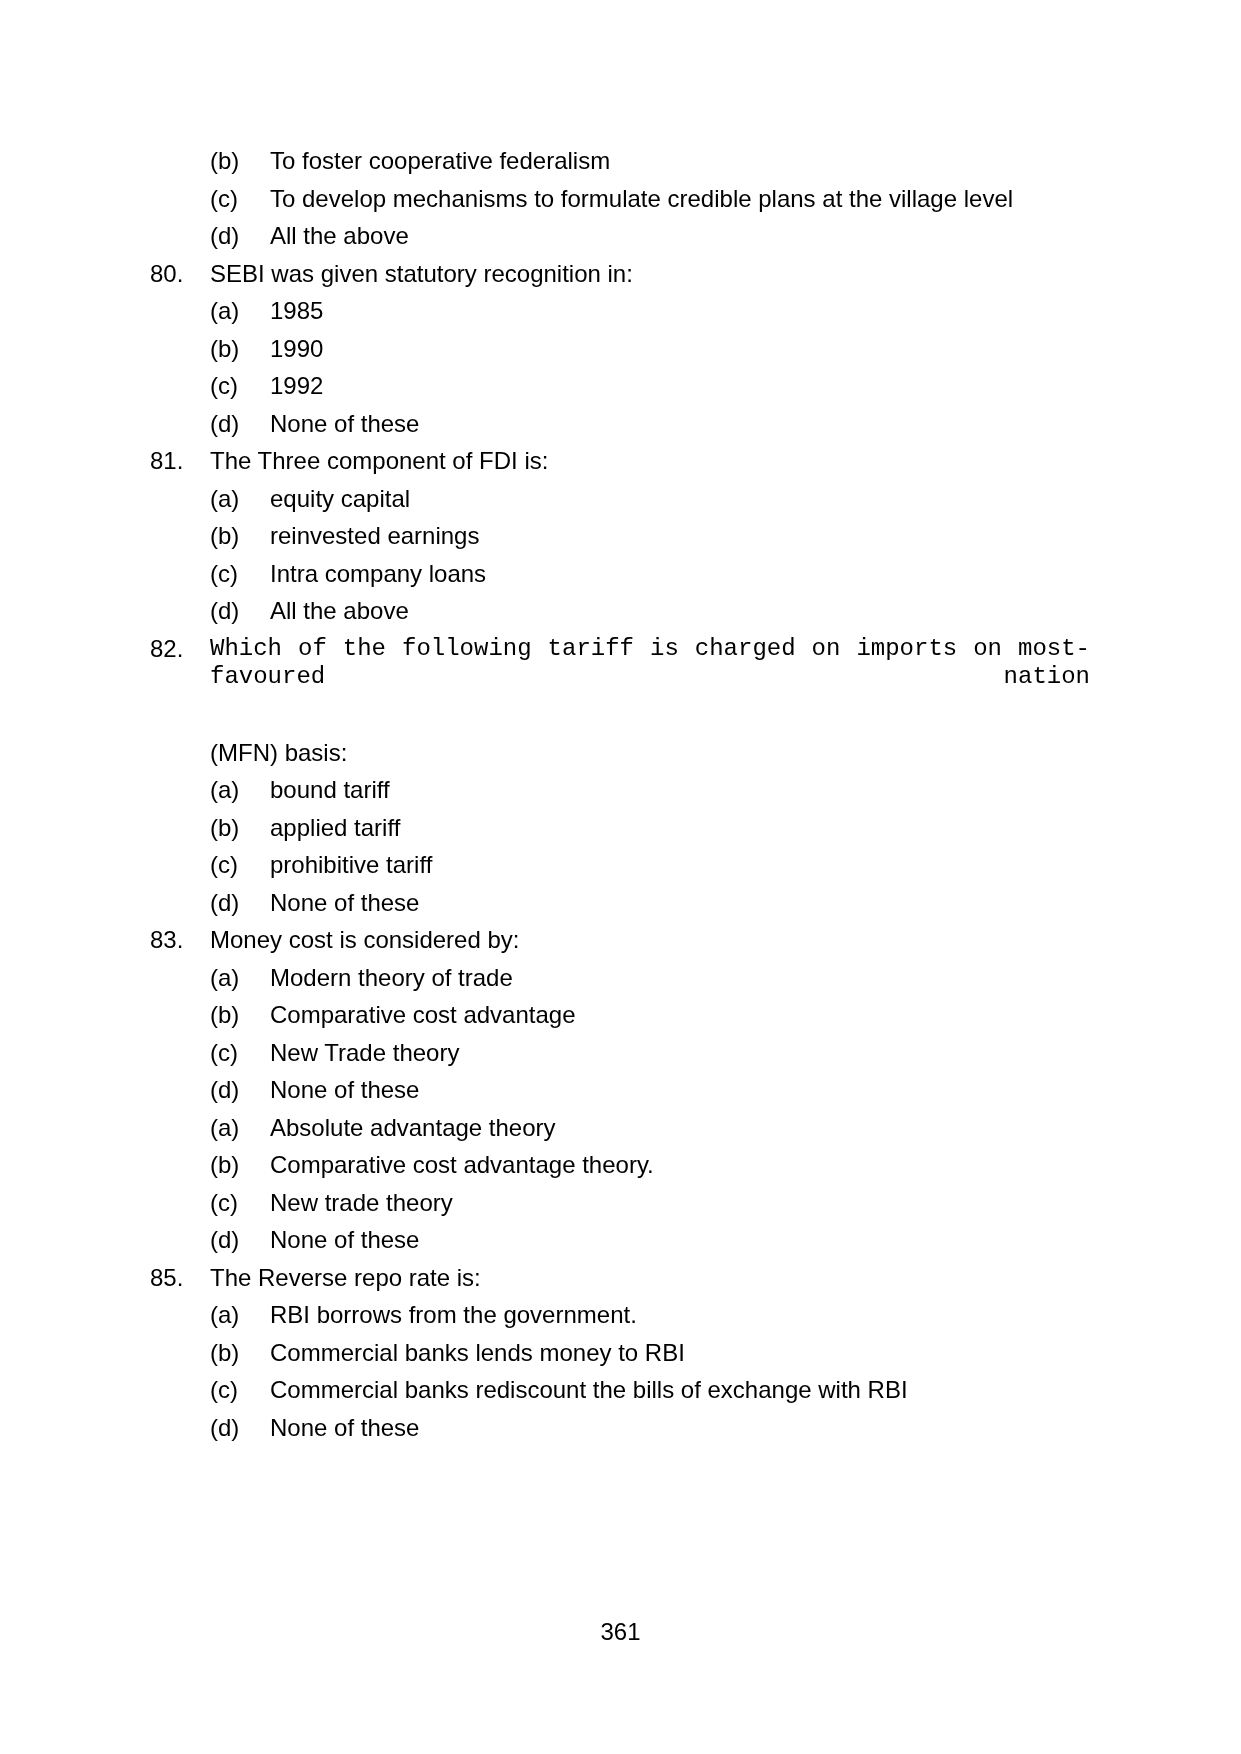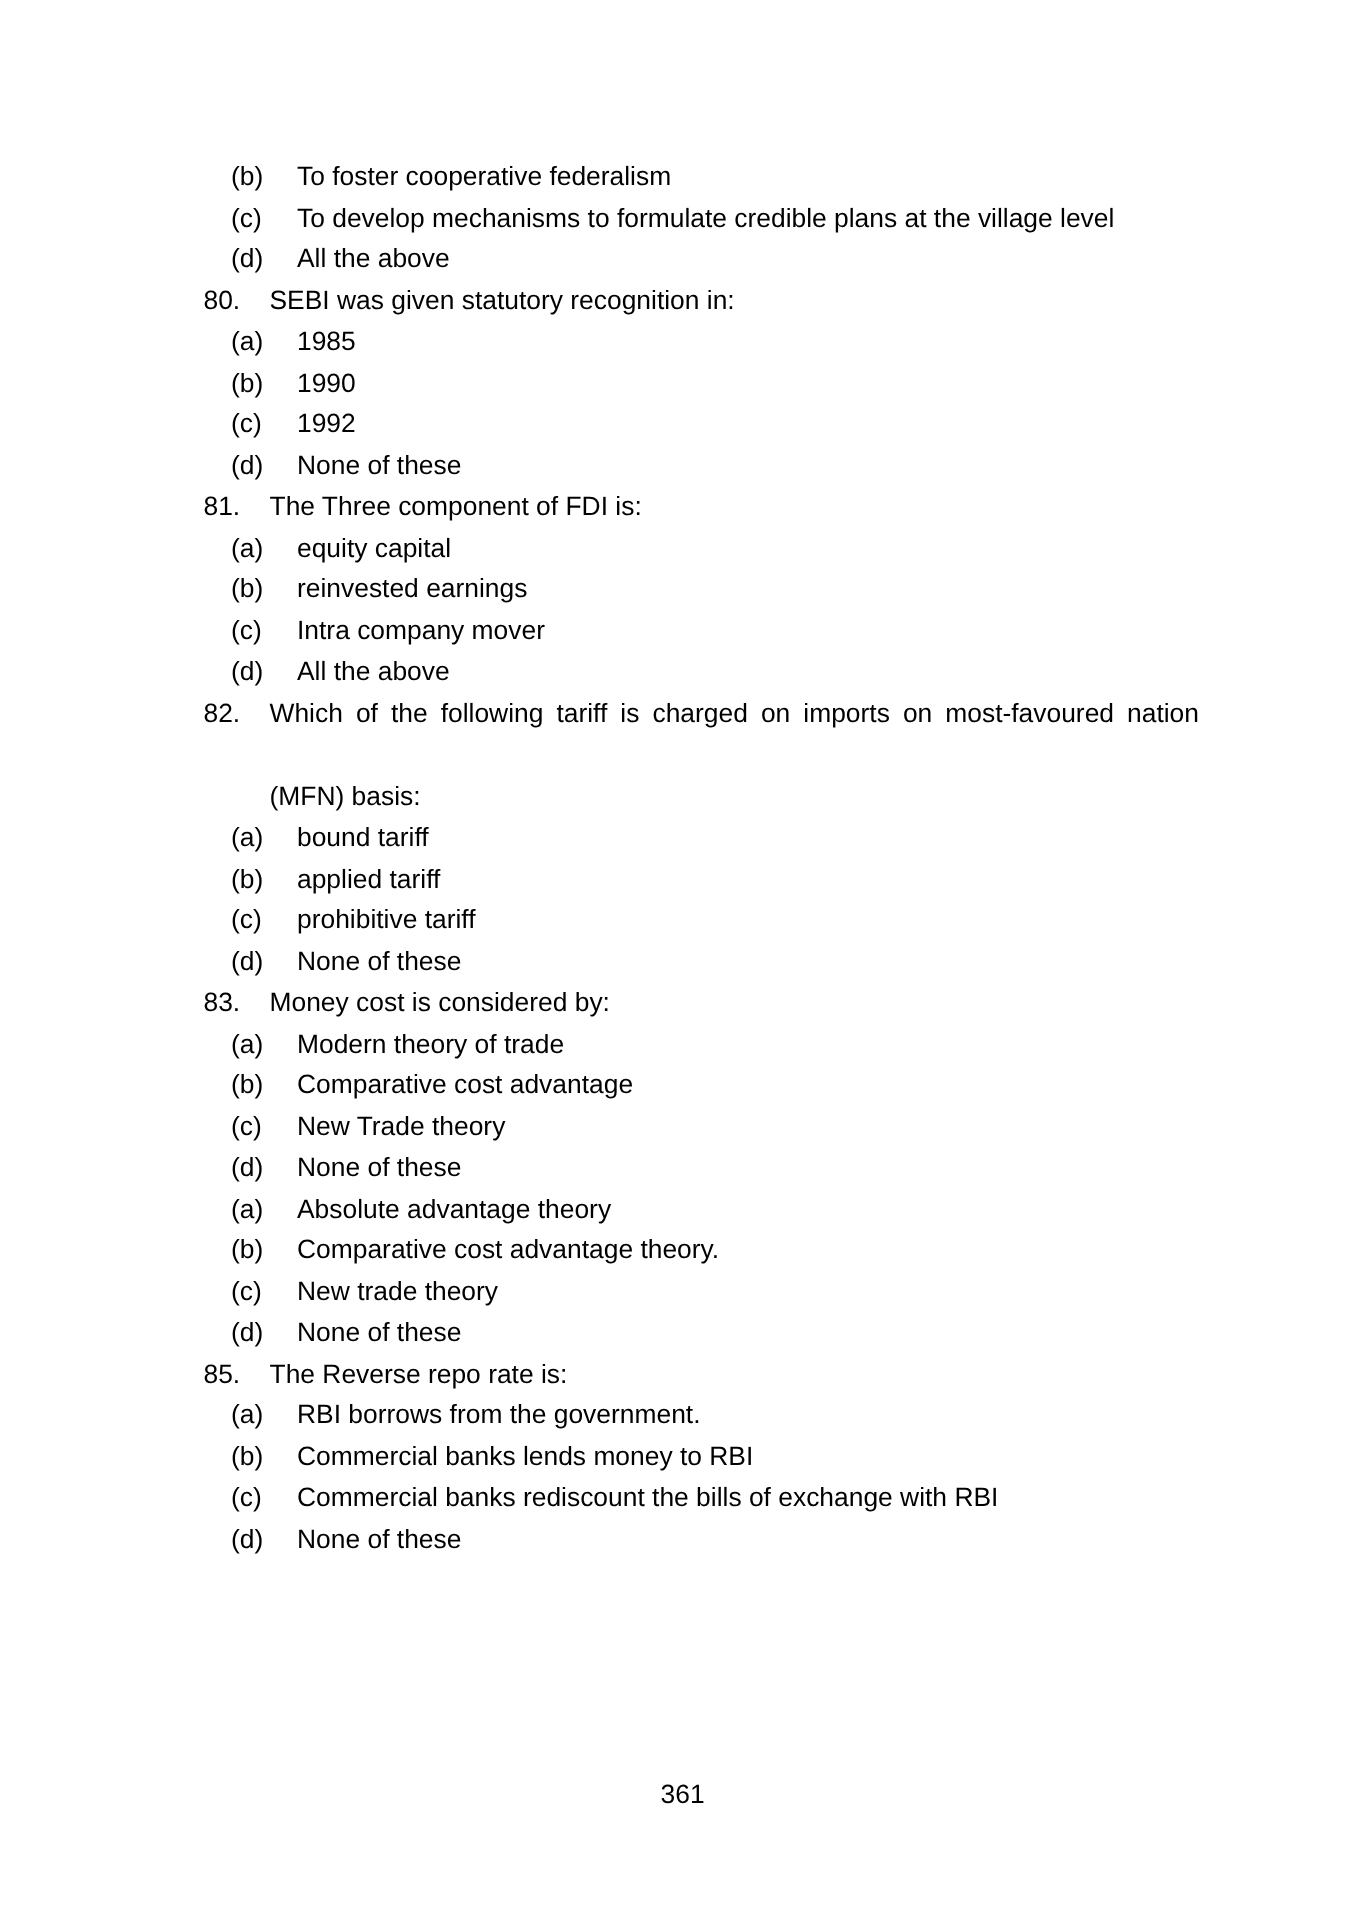--- a/index.html
+++ b/index.html
@@ -17,29 +17,30 @@
     position: absolute;
     left: 150px;
     top: 147px;
     width: 940px;
   }
   .row {
     display: flex;
     line-height: 28px;
     margin-bottom: 9.5px;
   }
-  .q-num  { flex: 0 0 60px; margin-left: 35px; }
+  .q-num  { flex: 0 0 60px; }
   .q-body { flex: 1 1 auto; min-width: 0; }
   .opt    { margin-left: 60px; }
   .opt-label { flex: 0 0 60px; }
   .opt-text  { flex: 1 1 auto; }
   .justify-line {
     display: block;
     text-align: justify;
     text-align-last: justify;
+    font-family: Liberation Mono, monospace;
   }
   .plain-line { display: block; margin-top: 48px; }
   .footer {
     position: absolute;
     top: 1618px;
     left: 0;
     width: 100%;
     text-align: center;
     line-height: 28px;
   }
@@ -91,21 +92,21 @@
     <div class="row opt">
       <span class="opt-label">(a)</span>
       <span class="opt-text">equity capital</span>
     </div>
     <div class="row opt">
       <span class="opt-label">(b)</span>
       <span class="opt-text">reinvested earnings</span>
     </div>
     <div class="row opt">
       <span class="opt-label">(c)</span>
-      <span class="opt-text">Intra company mover</span>
+      <span class="opt-text">Intra company loans</span>
     </div>
     <div class="row opt">
       <span class="opt-label">(d)</span>
       <span class="opt-text">All the above</span>
     </div>
 
     <div class="row">
       <span class="q-num">82.</span>
       <span class="q-body">
         <span class="justify-line">Which of the following tariff is charged on imports on most-favoured nation</span>

